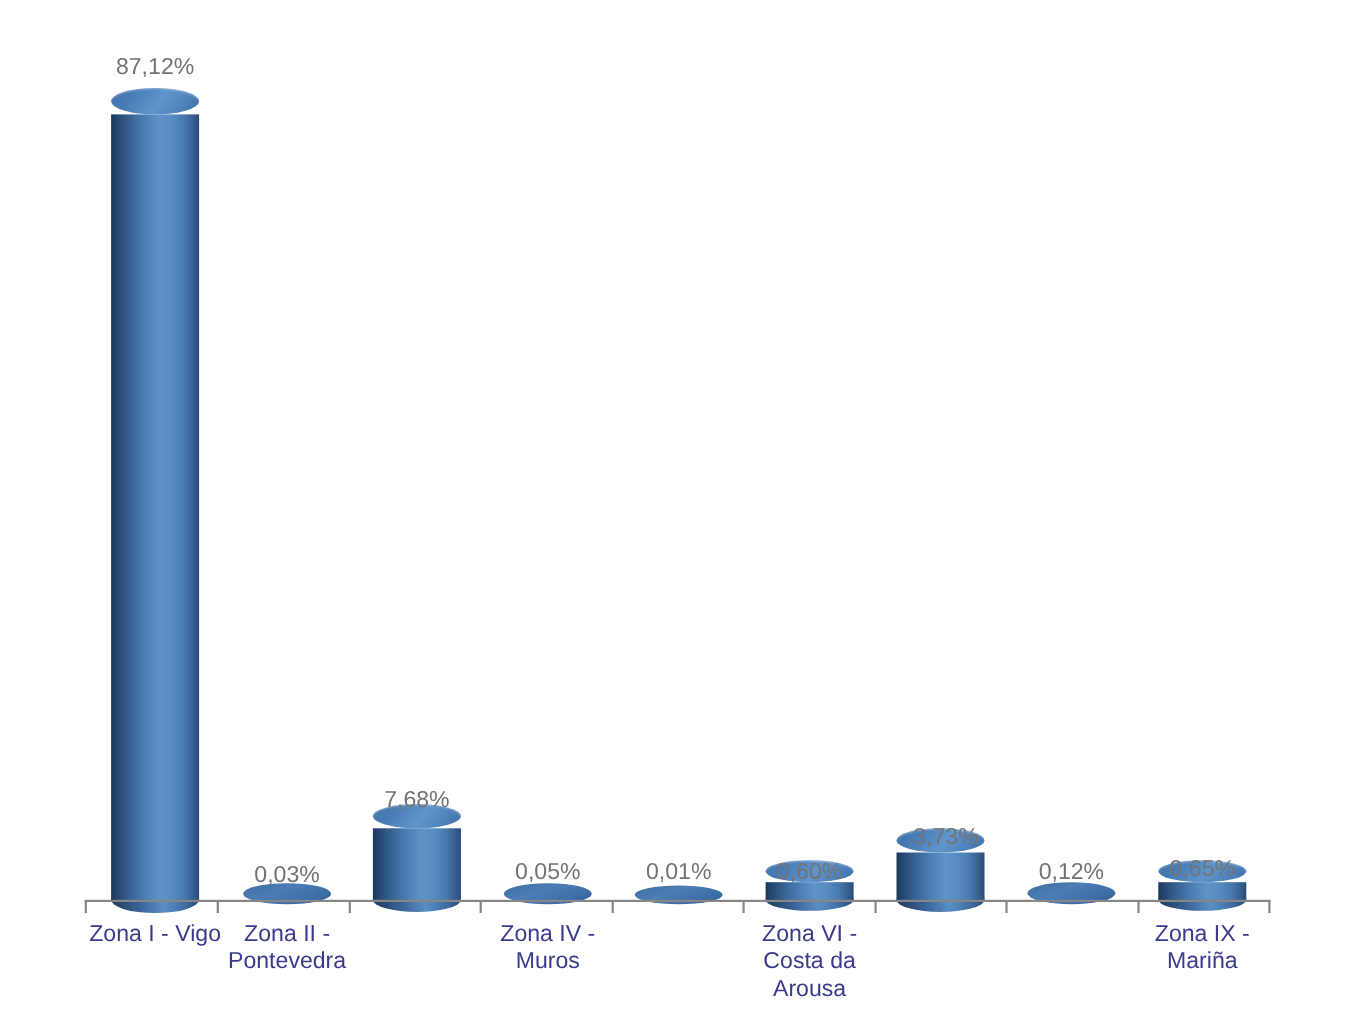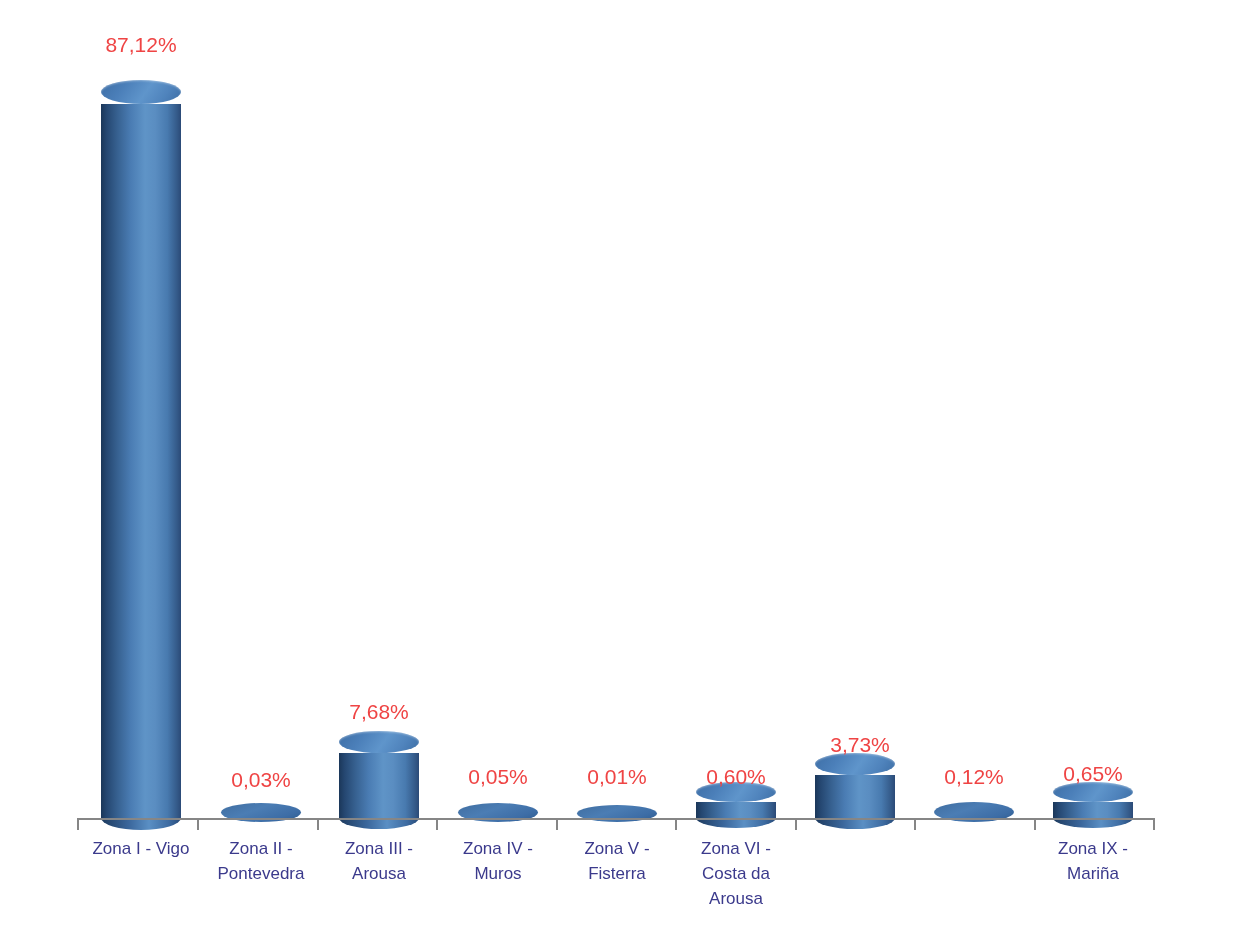--- a/index.html
+++ b/index.html
@@ -100,34 +100,35 @@
   
   .disc {
     position: absolute;
     border-radius: 50%;
     background: linear-gradient(160deg, #3f6da0 0%, #4b7db4 40%, #3d6da6 75%, #2f5c8e 100%);
   }
 
   
   .data-label {
     position: absolute;
-    color: #ef4444;
+    color: #737373;
     font-size: 21px;
     font-family: "Liberation Sans", sans-serif;
     text-align: right;
     white-space: nowrap;
     transform: translateX(-50%);
+    margin-top: 16px;
   }
 
   
   .cat-label {
     position: absolute;
     top: 836px;
     color: #3b3a8c;
-    font-size: 17px;
+    font-size: 21px;
     line-height: 25px;
     font-family: "Liberation Sans", sans-serif;
     text-align: center;
     transform: translateX(-50%);
     width: 130px;
   }
 </style>
 </head>
 <body>
 
@@ -195,31 +196,23 @@
     <div class="axis-tick" style="left:1034px;"></div>
     <div class="axis-tick" style="left:1153px;"></div>
 
     <div class="cat-label" style="left:141px;">
       <div>Zona I - Vigo</div>
     </div>
     <div class="cat-label" style="left:261px;">
       <div>Zona II -</div>
       <div>Pontevedra</div>
     </div>
-    <div class="cat-label" style="left:379px;">
-      <div>Zona III -</div>
-      <div>Arousa</div>
-    </div>
     <div class="cat-label" style="left:498px;">
       <div>Zona IV -</div>
       <div>Muros</div>
-    </div>
-    <div class="cat-label" style="left:617px;">
-      <div>Zona V -</div>
-      <div>Fisterra</div>
     </div>
     <div class="cat-label" style="left:736px;">
       <div>Zona VI -</div>
       <div>Costa da</div>
       <div>Arousa</div>
     </div>
     <div class="cat-label" style="left:1093px;">
       <div>Zona IX -</div>
       <div>Mariña</div>
     </div>

